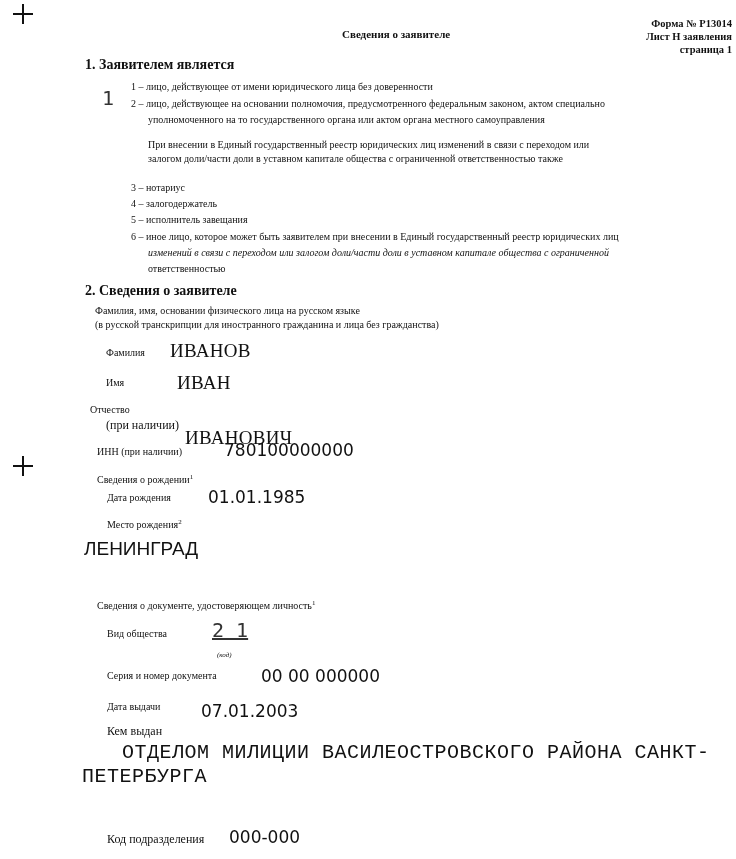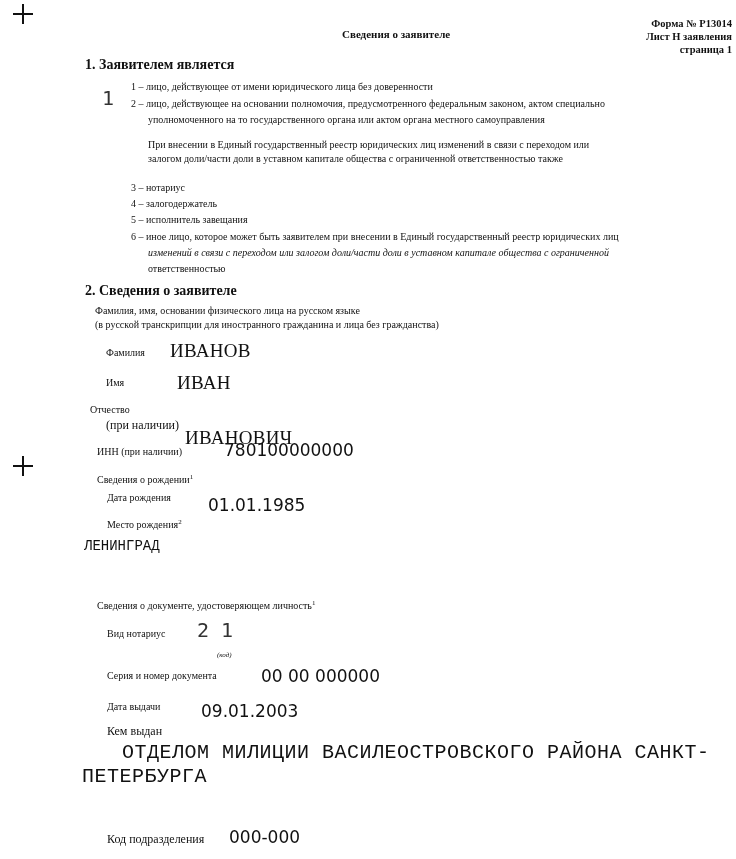--- a/index.html
+++ b/index.html
@@ -18,21 +18,21 @@
     .form-id { font-size: 10.5px; font-weight: bold; text-align: right; line-height: 13px; }
     .section-head { font-size: 14px; font-weight: bold; }
     .small { font-size: 10px; line-height: 15px; }
     .tiny { font-size: 7px; }
     .label { font-size: 10px; }
     .label-sub { font-size: 12px; }
     .sup { font-size: 7px; vertical-align: super; line-height: 0; }
 
     .val-serif { font-family: "Liberation Serif", serif; font-size: 19px; letter-spacing: 0.3px; }
     .val-sans  { font-family: "DejaVu Sans", "Liberation Sans", sans-serif; font-size: 17px; }
-    .val-mono  { font-family: Liberation Mono, monospace; font-size: 14px; }
+    .val-mono  { font-family: Liberation Sans, sans-serif; font-size: 19px; }
     .val-mono-big { font-family: "Liberation Mono", "DejaVu Sans Mono", monospace; font-size: 20px; letter-spacing: 0.5px; }
     .val-light { font-family: "DejaVu Sans Mono", monospace; font-size: 20px; font-weight: normal; color: #333; }
 
     .option { font-size: 10px; line-height: 15px; }
   </style>
 </head>
 <body>
 
 <div class="reg-mark" style="left:13px; top:4px;"></div>
 <div class="reg-mark" style="left:13px; top:456px;"></div>
@@ -71,34 +71,34 @@
 
 <div class="abs label" style="left:90px; top:404px;">Отчество</div>
 <div class="abs label-sub" style="left:106px; top:418px;">(при наличии)</div>
 <div class="abs val-serif" style="left:185px; top:408px;margin-top:19px;">ИВАНОВИЧ</div>
 
 <div class="abs label" style="left:97px; top:446px;text-align:right;">ИНН (при наличии)</div>
 <div class="abs val-sans" style="left:224px; top:440px;">780100000000</div>
 
 <div class="abs label" style="left:97px; top:474px;"><span>Сведения о рождении</span><span class="sup">1</span></div>
 <div class="abs label" style="left:107px; top:492px;">Дата рождения</div>
-<div class="abs val-sans" style="left:208px; top:487px;margin-top:8px;">01.01.1985</div>
+<div class="abs val-sans" style="left:208px; top:487px;">01.01.1985</div>
 
 <div class="abs label" style="left:107px; top:519px;"><span>Место рождения</span><span class="sup">2</span></div>
 <div class="abs val-mono" style="left:84px; top:538px;">ЛЕНИНГРАД</div>
 
 <div class="abs label" style="left:97px; top:600px;"><span>Сведения о документе, удостоверяющем личность</span><span class="sup">1</span></div>
-<div class="abs label" style="left:107px; top:628px;">Вид нотариус</div>
-<div class="abs val-light" style="left:197px; top:618px;">2 1</div>
+<div class="abs label" style="left:107px; top:628px;">Вид общества</div>
+<div class="abs val-light" style="left:212px; top:618px;text-decoration:underline;">2 1</div>
 <div class="abs tiny" style="left:217px; top:651px;font-style:italic;">(код)</div>
 
 <div class="abs label" style="left:107px; top:670px;">Серия и номер документа</div>
 <div class="abs val-sans" style="left:261px; top:666px;">00 00 000000</div>
 
 <div class="abs label" style="left:107px; top:701px;">Дата выдачи</div>
-<div class="abs val-sans" style="left:201px; top:701px;">09.01.2003</div>
+<div class="abs val-sans" style="left:201px; top:701px;">07.01.2003</div>
 
 <div class="abs label-sub" style="left:107px; top:724px;">Кем выдан</div>
 <div class="abs val-mono-big" style="left:122px; top:741px;">ОТДЕЛОМ МИЛИЦИИ ВАСИЛЕОСТРОВСКОГО РАЙОНА САНКТ-</div>
 <div class="abs val-mono-big" style="left:82px; top:765px;">ПЕТЕРБУРГА</div>
 
 <div class="abs label-sub" style="left:107px; top:832px;">Код подразделения</div>
 <div class="abs val-sans" style="left:229px; top:827px;">000-000</div>
 
 </body></html>

